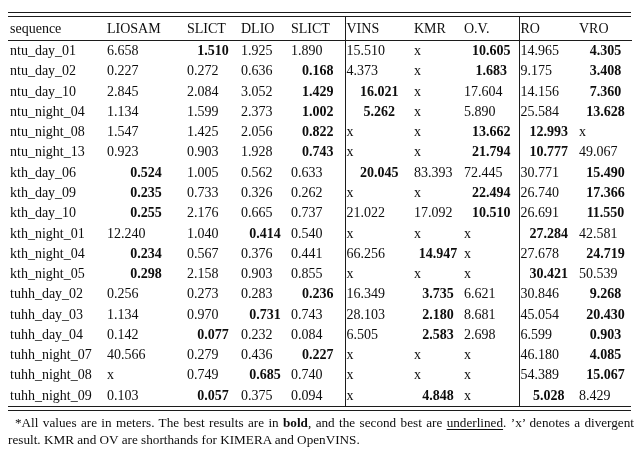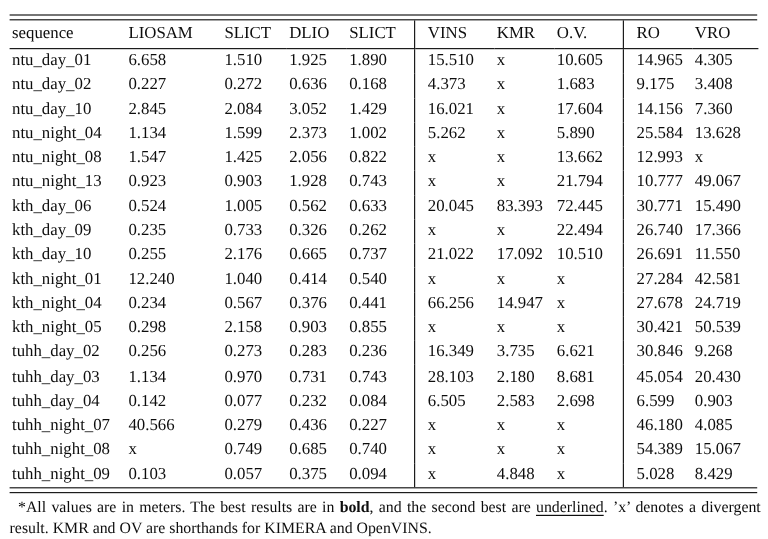--- a/index.html
+++ b/index.html
@@ -17,22 +17,22 @@
     position:absolute;left:8px;top:17px;width:624px;
     border-collapse:collapse;table-layout:fixed;
   }
   th,td{
     font-weight:normal;text-align:left;vertical-align:middle;
     padding:0 0 0 2px;font-size:14px;white-space:nowrap;overflow:visible;
   }
   thead th{height:23px;border-bottom:1px solid #1c1c1c;}
   tbody td{height:20.28px;}
   .gsep{border-left:1px solid #1c1c1c;}
-  .gpad{padding-left:11px;}
-  .b{font-weight:normal;}
+  .gpad{padding-left:1px;}
+  .b{font-weight:bold;text-align:center;}
   .u{text-decoration-thickness:1px;text-underline-offset:2.5px;}
   .footnote{
     position:absolute;left:8px;top:414px;width:626px;
     font-size:13.2px;line-height:17px;text-align:justify;text-indent:7px;
   }
   .fb{font-weight:bold;}
   .fu{text-decoration:underline;text-decoration-thickness:1px;text-underline-offset:2px;}
 </style>
 </head>
 <body>

